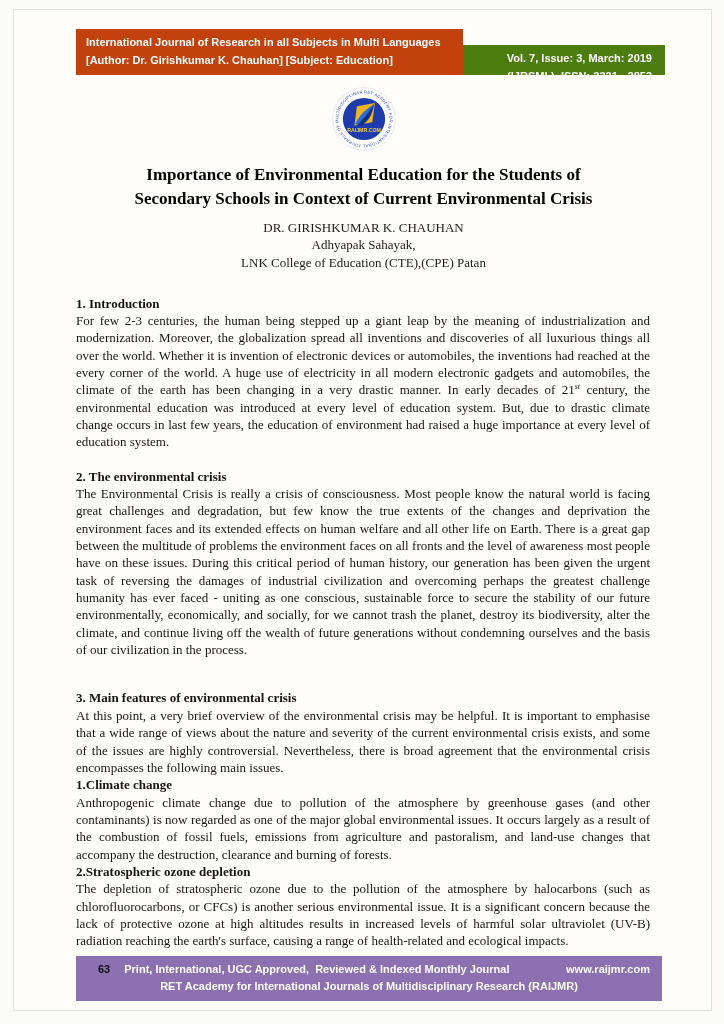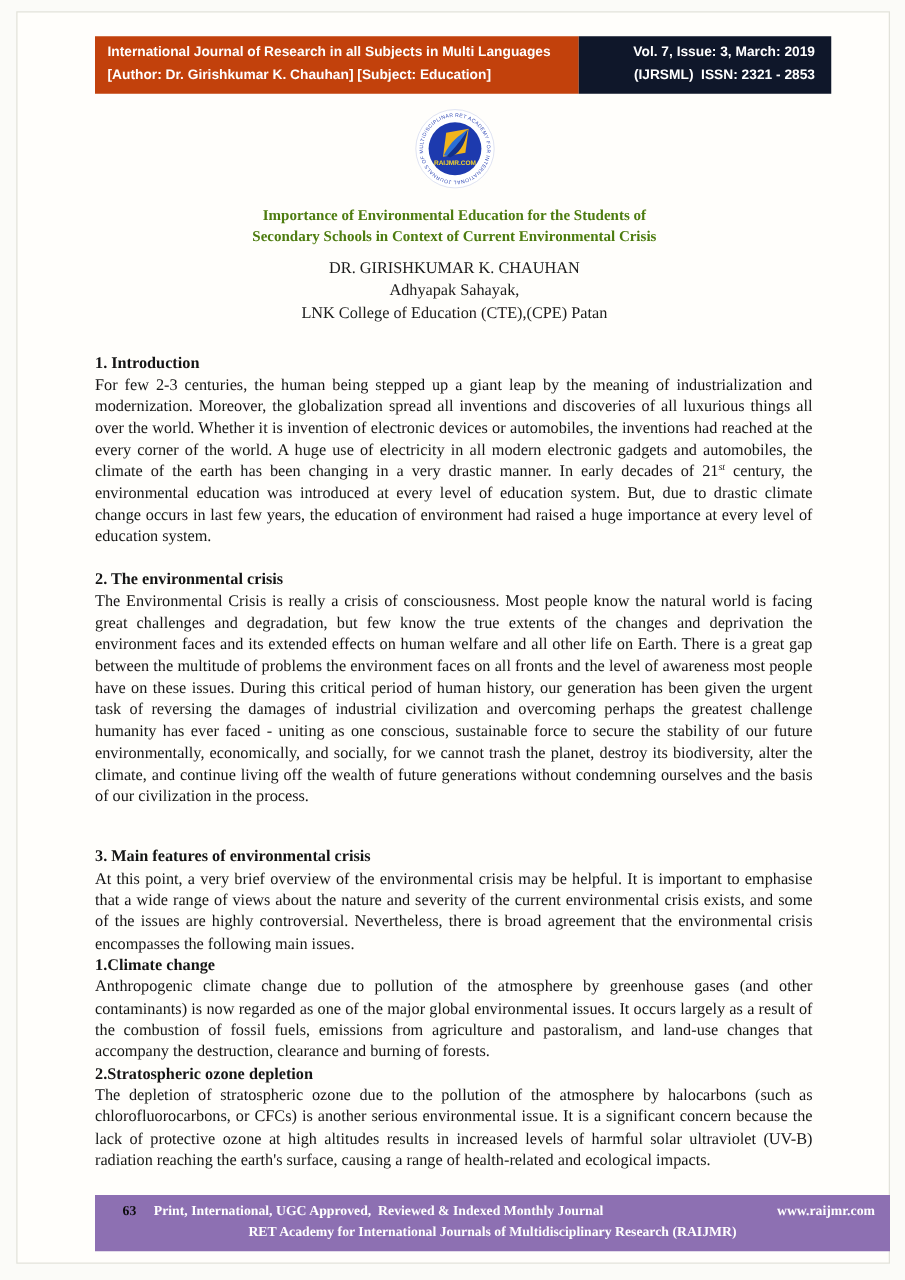--- a/index.html
+++ b/index.html
@@ -10,45 +10,45 @@
     position:absolute; left:13px; top:9px; width:699px; height:1002px;
     background:#fffefb; border:1px solid #e2e2da;
   }
   .inner { padding:19px 60px 0 62px; }
 
   
   .hdr { display:flex; width:589px; height:46px;
          font-family:"Liberation Sans", sans-serif; font-weight:bold;
          font-size:11px; line-height:1.62; color:#ffffff; }
   .hdr-left  { background:#c2410c; flex:0 0 387px; padding:5px 8px 5px 10px; }
-  .hdr-right { background:#0f172a; flex:1; padding:5px 13px 5px 6px; text-align:right; }
+  .hdr-right { background:#4d7c0f; flex:1; padding:5px 13px 5px 6px; text-align:right;margin-top:16px; }
 
   
   .logo-wrap { text-align:center; margin-top:12px; }
   .logo-wrap svg { width:64px; height:64px; }
 
   
   .title { margin-top:8px; text-align:center; font-weight:bold;
-           font-size:12px; line-height:1.43; color:#4d7c0f; }
+           font-size:17px; line-height:1.43; color:#000000; }
   .authors { margin-top:7px; text-align:center; font-size:13px; line-height:1.36; }
 
   
   .bodytext { margin-top:23px; width:574px; font-size:13px; line-height:1.335;
               text-align:justify; color:#151515; }
   .sec-heading { font-weight:bold; }
   .para { margin:0; }
   .section + .section { margin-top:17px; }
   .mt-lg { margin-top:31px !important; }
   sup { font-size:8px; vertical-align:super; line-height:0;font-style:italic; }
 
   
   .ftr {
-    position:absolute; left:62px; bottom:9px; width:636px;
+    position:absolute; left:62px; bottom:9px; width:586px;
     background:#8d70b2; color:#ffffff;
-    font-family:Liberation Serif, serif; font-weight:bold; font-size:11px;
+    font-family:Liberation Sans, sans-serif; font-weight:bold; font-size:11px;
     padding:5px 12px 6px 12px; line-height:1.55;
   }
   .ftr-row1 { display:flex; align-items:baseline; }
   .ftr-num { color:#0d0d0d; padding-left:10px; }
   .ftr-main { margin-left:14px; flex:1; text-align:left; }
   .ftr-site { text-align:right; }
   .ftr-row2 { text-align:center; }
 </style>
 </head>
 <body>

